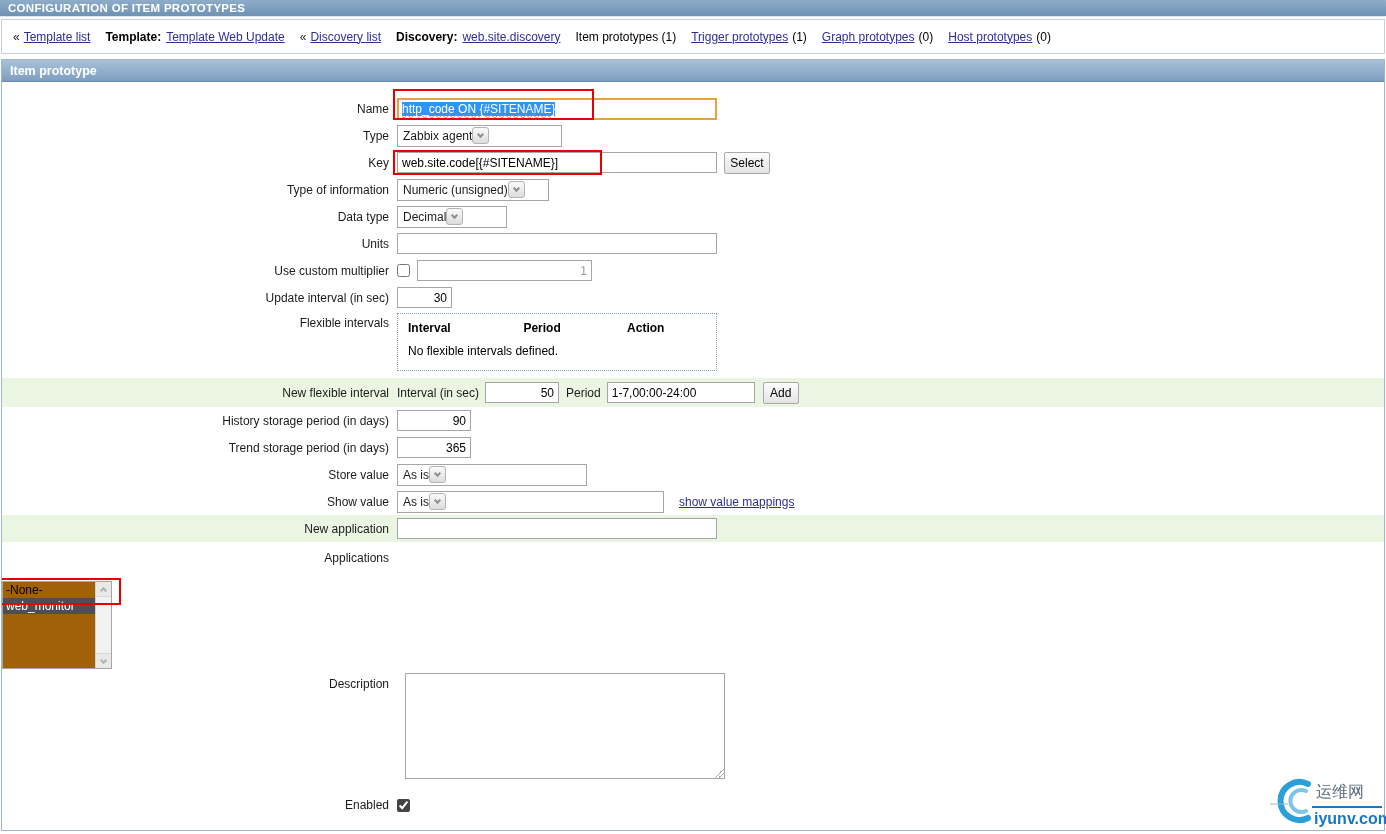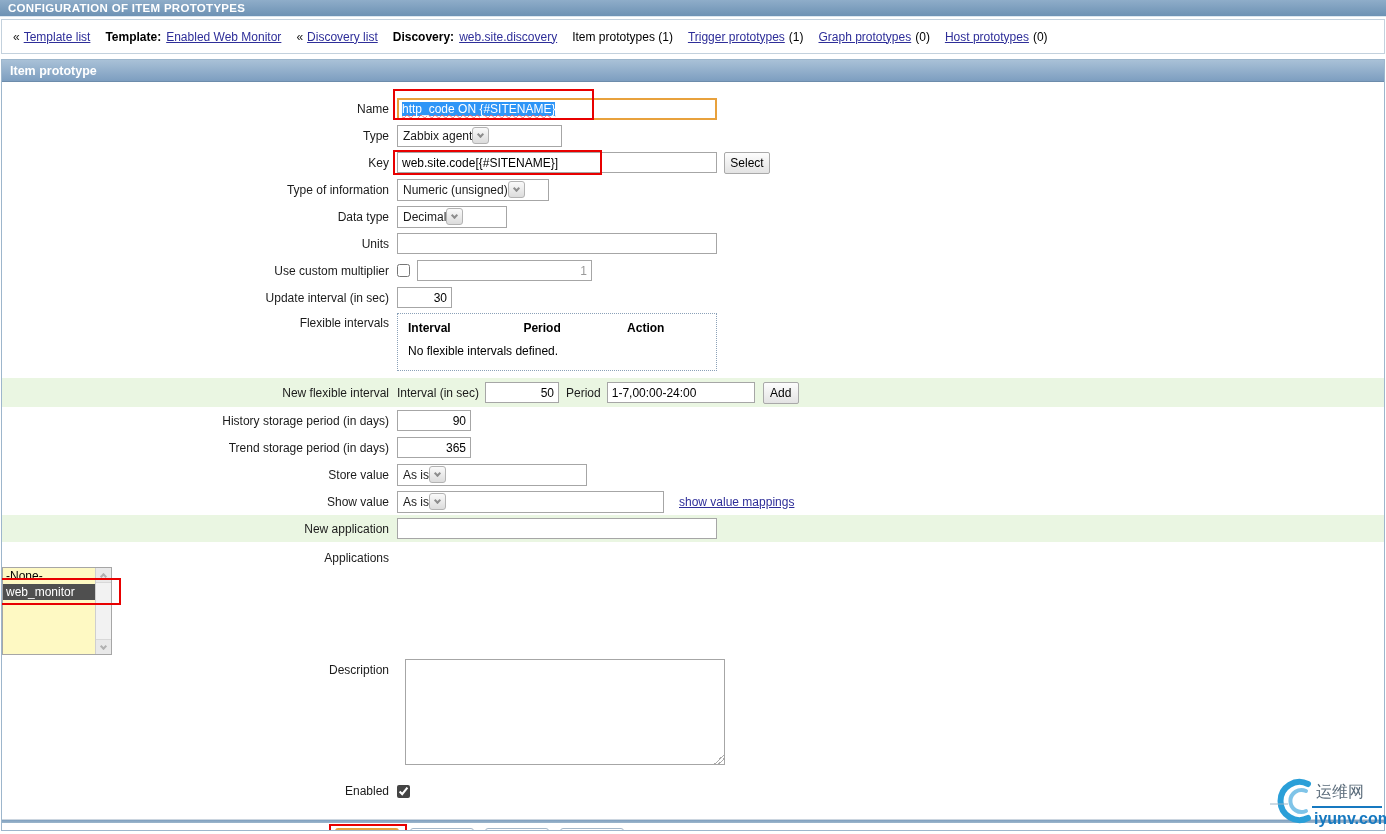--- a/index.html
+++ b/index.html
@@ -96,22 +96,22 @@
   .fbtn.focus { border:2px solid #e8a13c; }
   
   .flex-box {
     width:320px; border:1px dotted #8ba1b8; padding:7px 10px 12px 10px; margin-top:2px;
   }
   .flex-head { display:flex; font-weight:bold; color:#000; }
   .flex-head .c1 { width:117px; } .flex-head .c2 { width:97px; } .flex-head .c3 { width:80px;margin-left:8px; }
   .flex-empty { margin-top:9px; color:#000; }
   
   .listbox {
-    width:110px; height:88px; border:1px solid #a6a6a6; background:#fef9c3;
-    position:relative; margin-top:2px; overflow:hidden; padding-right:16px;
+    width:110px; height:88px; border:1px solid #a6a6a6; background:#a16207;
+    position:relative; margin-top:16px; overflow:hidden; padding-right:16px;
   }
   .opt { padding:1px 3px; white-space:nowrap; color:#000; cursor:default; }
   .opt.selected { background:#4f4f4f; color:#fff; }
   .vscroll {
     position:absolute; top:0; right:0; bottom:0; width:16px;
     background:#f2f2f2; border-left:1px solid #cfcfcf;
   }
   .vs-btn { position:absolute; left:0; width:15px; height:15px; background:#e9e9e9; display:flex; align-items:center; justify-content:center; }
   .vs-btn.up { top:0; border-bottom:1px solid #d8d8d8; }
   .vs-btn.down { bottom:0; border-top:1px solid #d8d8d8; }
@@ -145,21 +145,21 @@
   <span>CONFIGURATION OF ITEM PROTOTYPES</span>
 </div>
 
 <div class="crumbs">
   <span class="crumb">
     <span class="laquo">«</span>
     <span class="link">Template list</span>
   </span>
   <span class="crumb">
     <span class="blabel">Template:</span>
-    <span class="link">Enabled Web Monitor</span>
+    <span class="link">Template Web Update</span>
   </span>
   <span class="crumb">
     <span class="laquo">«</span>
     <span class="link">Discovery list</span>
   </span>
   <span class="crumb">
     <span class="blabel">Discovery:</span>
     <span class="link">web.site.discovery</span>
   </span>
   <span class="crumb">

